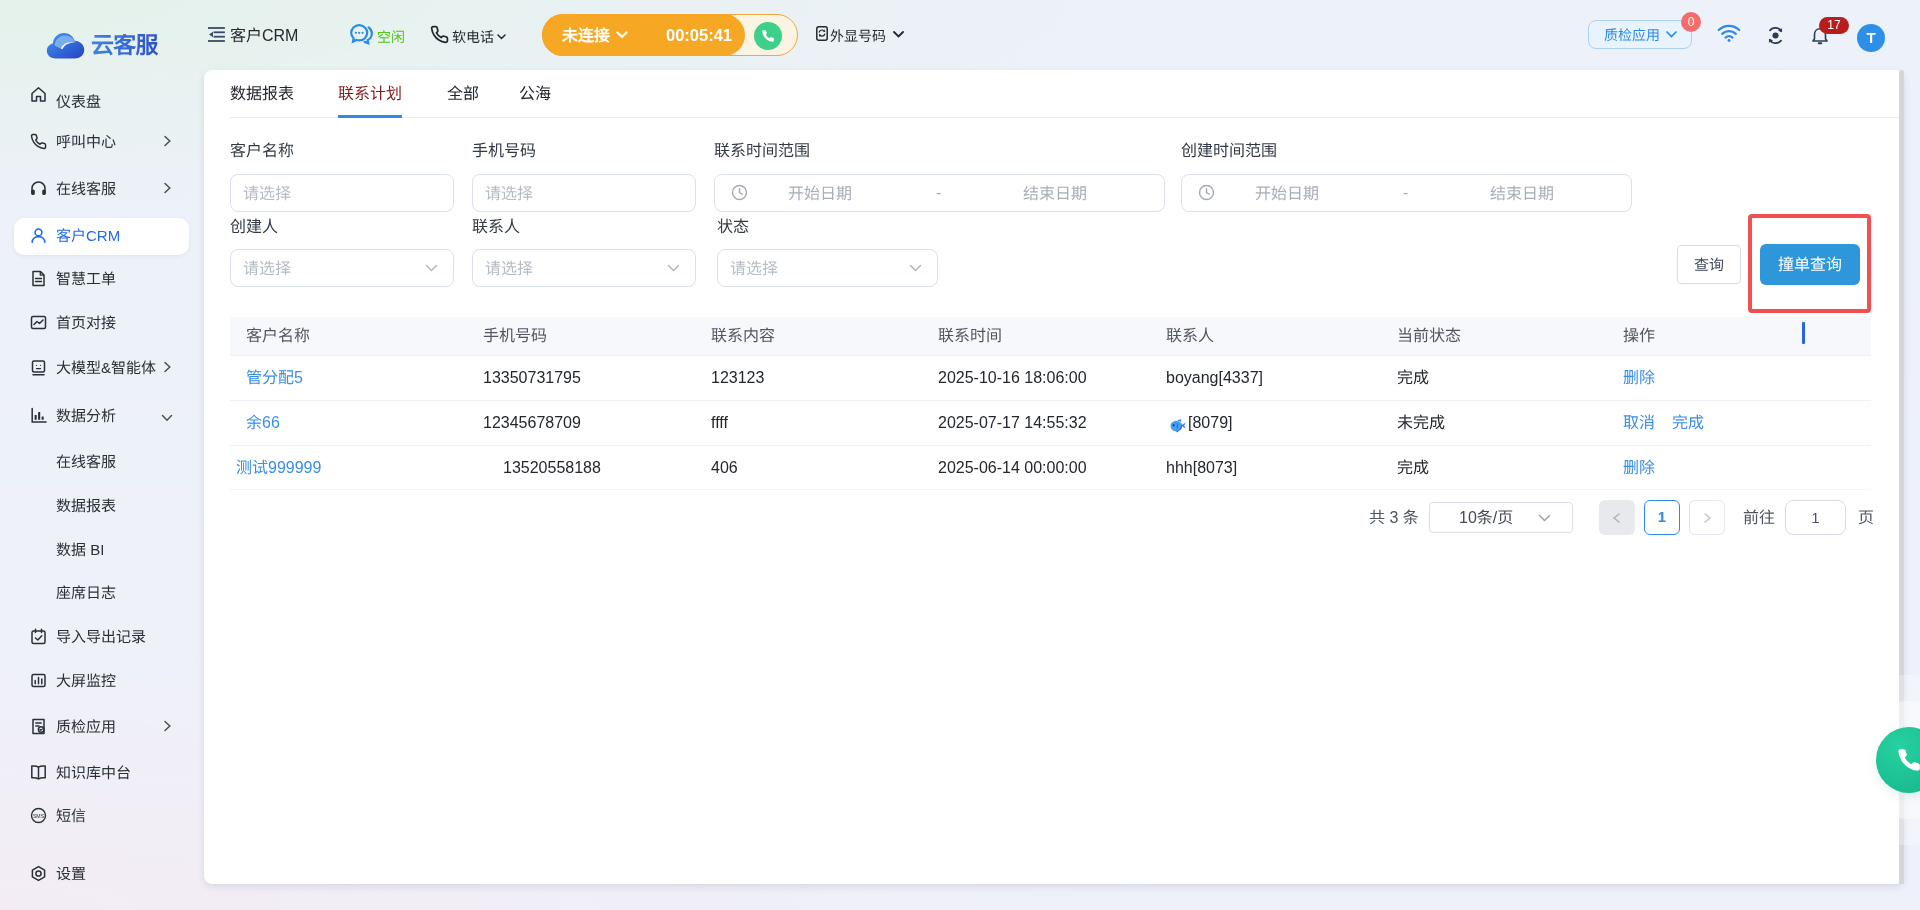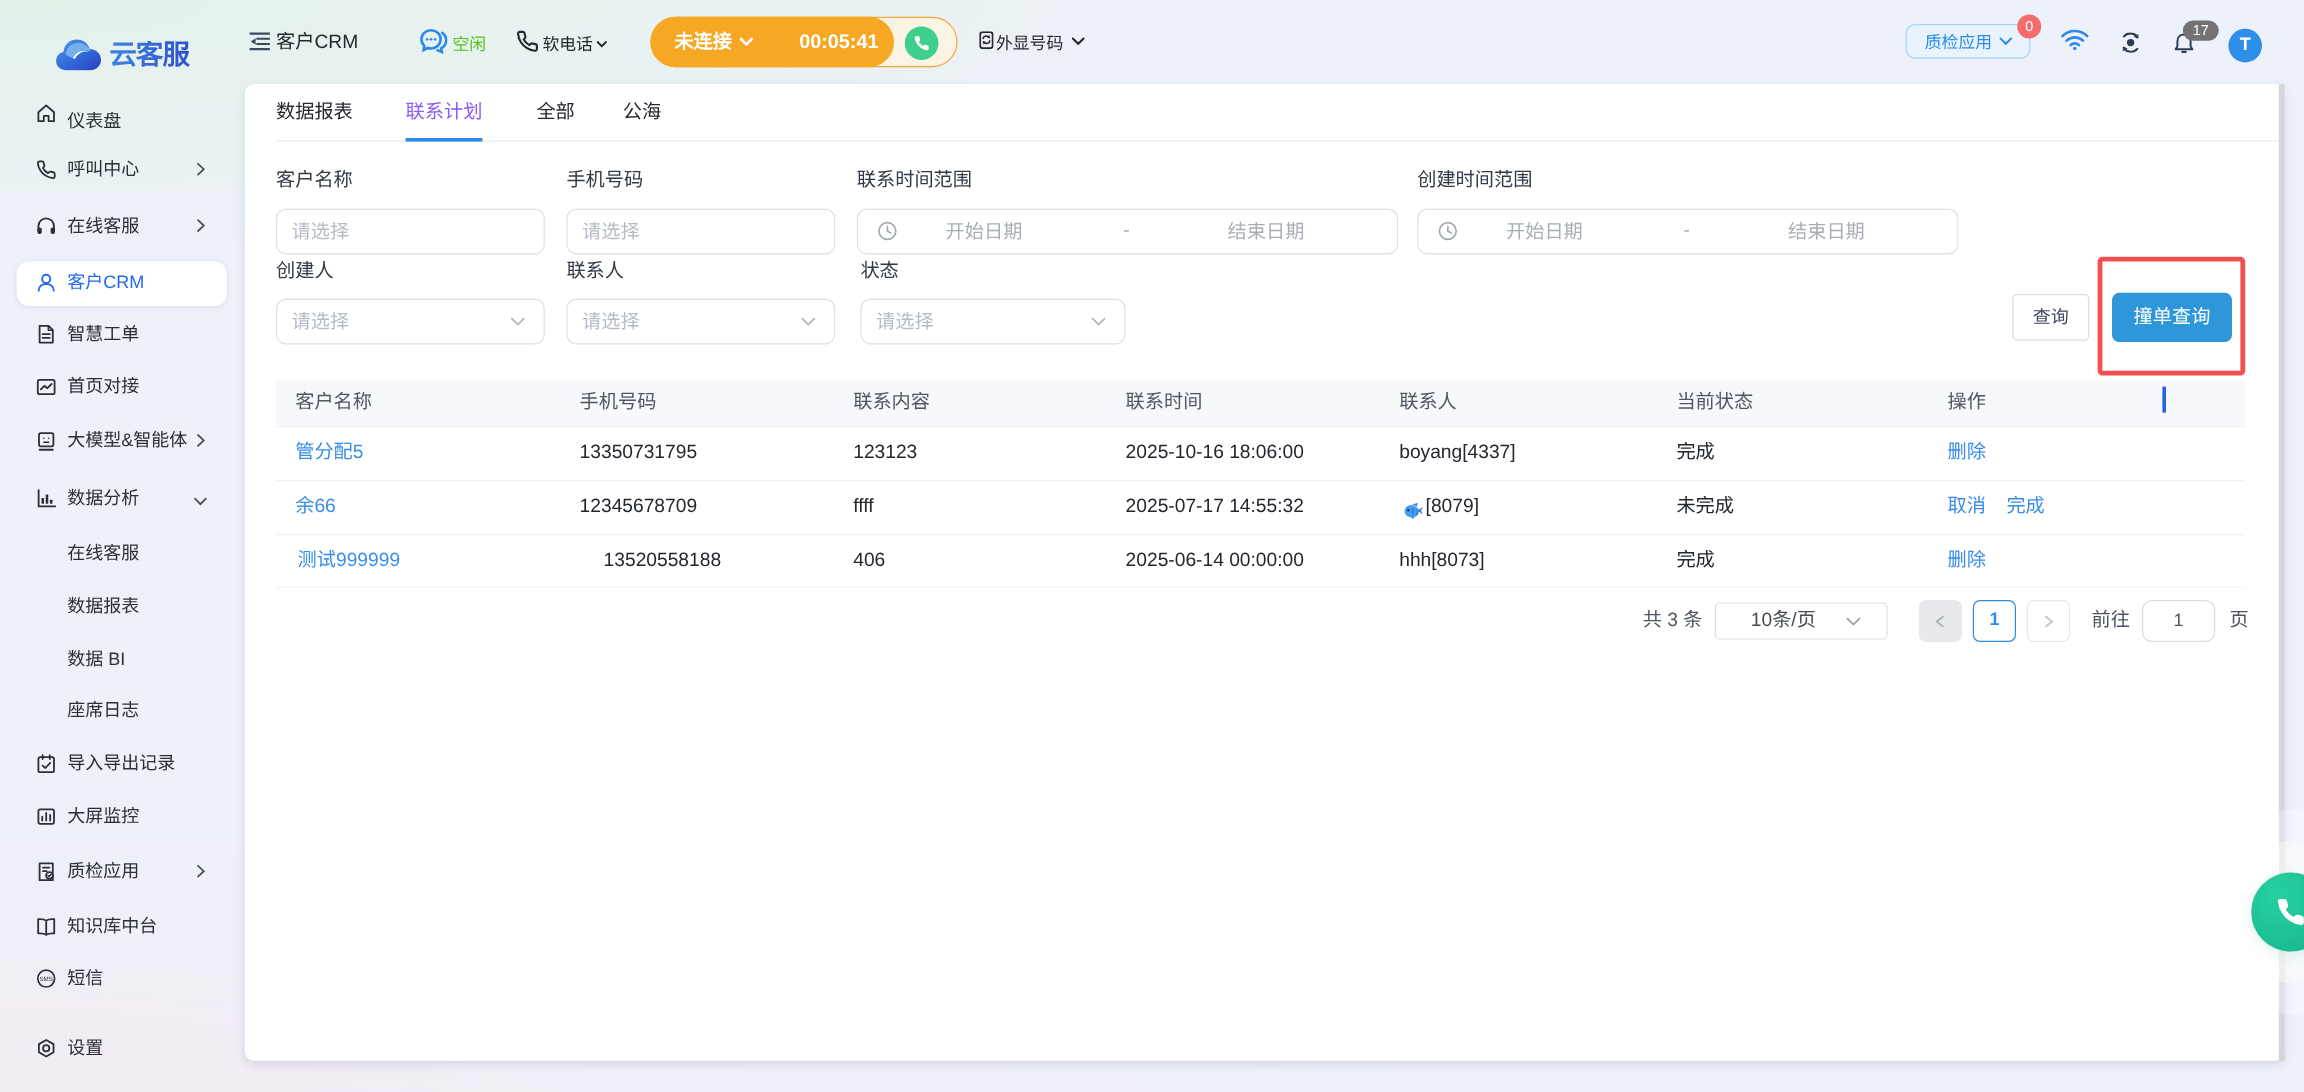--- a/index.html
+++ b/index.html
@@ -101,21 +101,21 @@
 <circle cx="10" cy="10" r="3.6" fill="#2d3c55"></circle>
 <path d="M16.8 4.8 A8.3 8.3 0 0 0 3.5 3.9" stroke="#2d3c55" stroke-width="2.1" stroke-linecap="round"></path>
 <path d="M3.2 15.2 A8.3 8.3 0 0 0 16.5 16.1" stroke="#2d3c55" stroke-width="2.1" stroke-linecap="round"></path>
 <path d="M17.9 1.6 L17 6.1 L12.9 4.2 Z" fill="#2d3c55"></path>
 <path d="M2.1 18.4 L3 13.9 L7.1 15.8 Z" fill="#2d3c55"></path>
 </svg>
 <svg class="abs" style="left:1811px;top:27px" width="18" height="18" viewBox="0 0 20 20" fill="none" stroke="#2d3c55" stroke-width="1.8" stroke-linecap="round">
 <path d="M10 2 C6.3 2 3.9 4.7 3.9 8.4 L3.9 13 L2.2 15.6 L17.8 15.6 L16.1 13 L16.1 8.4 C16.1 4.7 13.7 2 10 2 Z" stroke-linejoin="round"></path>
 <path d="M8.6 18 L11.4 18" stroke-width="2.2"></path>
 </svg>
-<div class="abs" style="left:1819px;top:17px;width:30px;height:17px;border-radius:8.5px;background:#737373;color:#fff;font-size:12px;text-align:center;line-height:17px">17</div>
+<div class="abs" style="left:1819px;top:17px;width:30px;height:17px;border-radius:8.5px;background:#b91c1c;color:#fff;font-size:12px;text-align:center;line-height:17px">17</div>
 <div class="abs" style="left:1857px;top:24px;width:28px;height:28px;border-radius:50%;background:#2e8fe9;color:#fff;font-size:15px;text-align:center;line-height:28px;font-weight:700">T</div>
 
 <div class="abs" style="left:14px;top:218px;width:175px;height:37px;background:#fff;border-radius:10px;box-shadow:0 1px 4px rgba(80,100,140,.10)"></div>
 <svg class="sideicon" style="top:86px" viewBox="0 0 17 17" fill="none" stroke="#2a2f38" stroke-width="1.5" stroke-linejoin="round">
     <path d="M2 7.5 L8.5 1.8 L15 7.5 V15 H10.5 V10.5 H6.5 V15 H2 Z"></path>
   </svg>
 <div class="sideitem" style="top:94px">仪表盘</div>
 <svg class="sideicon" style="top:133px" viewBox="0 0 24 24" fill="none" stroke="#2a2f38" stroke-width="2.1" stroke-linecap="round" stroke-linejoin="round">
     <path d="M22 16.92v3a2 2 0 0 1-2.18 2 19.79 19.79 0 0 1-8.63-3.07 19.5 19.5 0 0 1-6-6 19.79 19.79 0 0 1-3.07-8.67A2 2 0 0 1 4.11 2h3a2 2 0 0 1 2 1.72 12.84 12.84 0 0 0 .7 2.81 2 2 0 0 1-.45 2.11L8.09 9.91a16 16 0 0 0 6 6l1.27-1.27a2 2 0 0 1 2.11-.45 12.84 12.84 0 0 0 2.81.7A2 2 0 0 1 22 16.92z"></path>
   </svg>
@@ -206,21 +206,21 @@
 <div class="sideitem" style="top:808px">短信</div>
 <svg class="sideicon" style="top:865px" viewBox="0 0 17 17" fill="none" stroke="#2a2f38" stroke-width="1.5">
     <path d="M8.5 1.6 L14.6 5.1 V11.9 L8.5 15.4 L2.4 11.9 V5.1 Z" stroke-linejoin="round"></path>
     <circle cx="8.5" cy="8.5" r="2.6"></circle>
   </svg>
 <div class="sideitem" style="top:866px">设置</div>
 
 <div class="card"></div>
 
 <div class="abs" style="left:230px;top:86px;font-size:16px;color:#23272e;line-height:16px">数据报表</div>
-<div class="abs" style="left:338px;top:86px;font-size:16px;color:#8b5cf6;line-height:16px">联系计划</div>
+<div class="abs" style="left:338px;top:86px;font-size:16px;color:#7f1d1d;line-height:16px">联系计划</div>
 <div class="abs" style="left:447px;top:86px;font-size:16px;color:#23272e;line-height:16px">全部</div>
 <div class="abs" style="left:519px;top:86px;font-size:16px;color:#23272e;line-height:16px">公海</div>
 <div class="abs" style="left:230px;top:117px;width:1669px;height:1px;background:#e9ecf2"></div>
 <div class="abs" style="left:338px;top:115px;width:64px;height:3px;background:#2e8ae6"></div>
 
 <div class="lbl" style="left:230px;top:143px">客户名称</div>
 <div class="lbl" style="left:472px;top:143px">手机号码</div>
 <div class="lbl" style="left:714px;top:143px">联系时间范围</div>
 <div class="lbl" style="left:1181px;top:143px">创建时间范围</div>
 <div class="inp" style="left:230px;top:174px;width:224px"></div>
@@ -295,21 +295,21 @@
 <ellipse cx="6.2" cy="8" rx="5.7" ry="5.2" fill="#41a0f2"></ellipse>
 <path d="M11.3 5 C12.3 6 12.6 9 11.5 10.8 C10 12.8 7.5 13.3 6 13 C9.5 12.5 11.9 9.5 11.3 5Z" fill="#2f6de0"></path>
 <path d="M6.8 5.2 C7.8 6.6 7.8 9.4 6.8 10.8" fill="none" stroke="#2b63cc" stroke-width=".9"></path>
 <circle cx="3.6" cy="7.2" r="1" fill="#1a2f55"></circle>
 <path d="M5.5 13 L7.5 14.6 L8.8 12.9 Z" fill="#3b7ef0"></path>
 </svg>
 <div class="td" style="left:1188px;top:415px">[8079]</div>
 <div class="td" style="left:1397px;top:415px">未完成</div>
 <div class="td tda" style="left:1623px;top:415px">取消</div>
 <div class="td tda" style="left:1672px;top:415px">完成</div>
-<div class="td tda" style="left:248px;top:460px">测试999999</div>
+<div class="td tda" style="left:236px;top:460px">测试999999</div>
 <div class="td" style="left:503px;top:460px">13520558188</div>
 <div class="td" style="left:711px;top:460px">406</div>
 <div class="td" style="left:938px;top:460px">2025-06-14 00:00:00</div>
 <div class="td" style="left:1166px;top:460px">hhh[8073]</div>
 <div class="td" style="left:1397px;top:460px">完成</div>
 <div class="td tda" style="left:1623px;top:460px">删除</div>
 
 <div class="pgt" style="left:1369px;top:510px">共 3 条</div>
 <div class="abs" style="left:1429px;top:502px;width:144px;height:31px;border:1px solid #dcdfe6;border-radius:4px;background:#fff"></div>
 <div class="pgt" style="left:1459px;top:510px;color:#454b54">10条/页</div>

